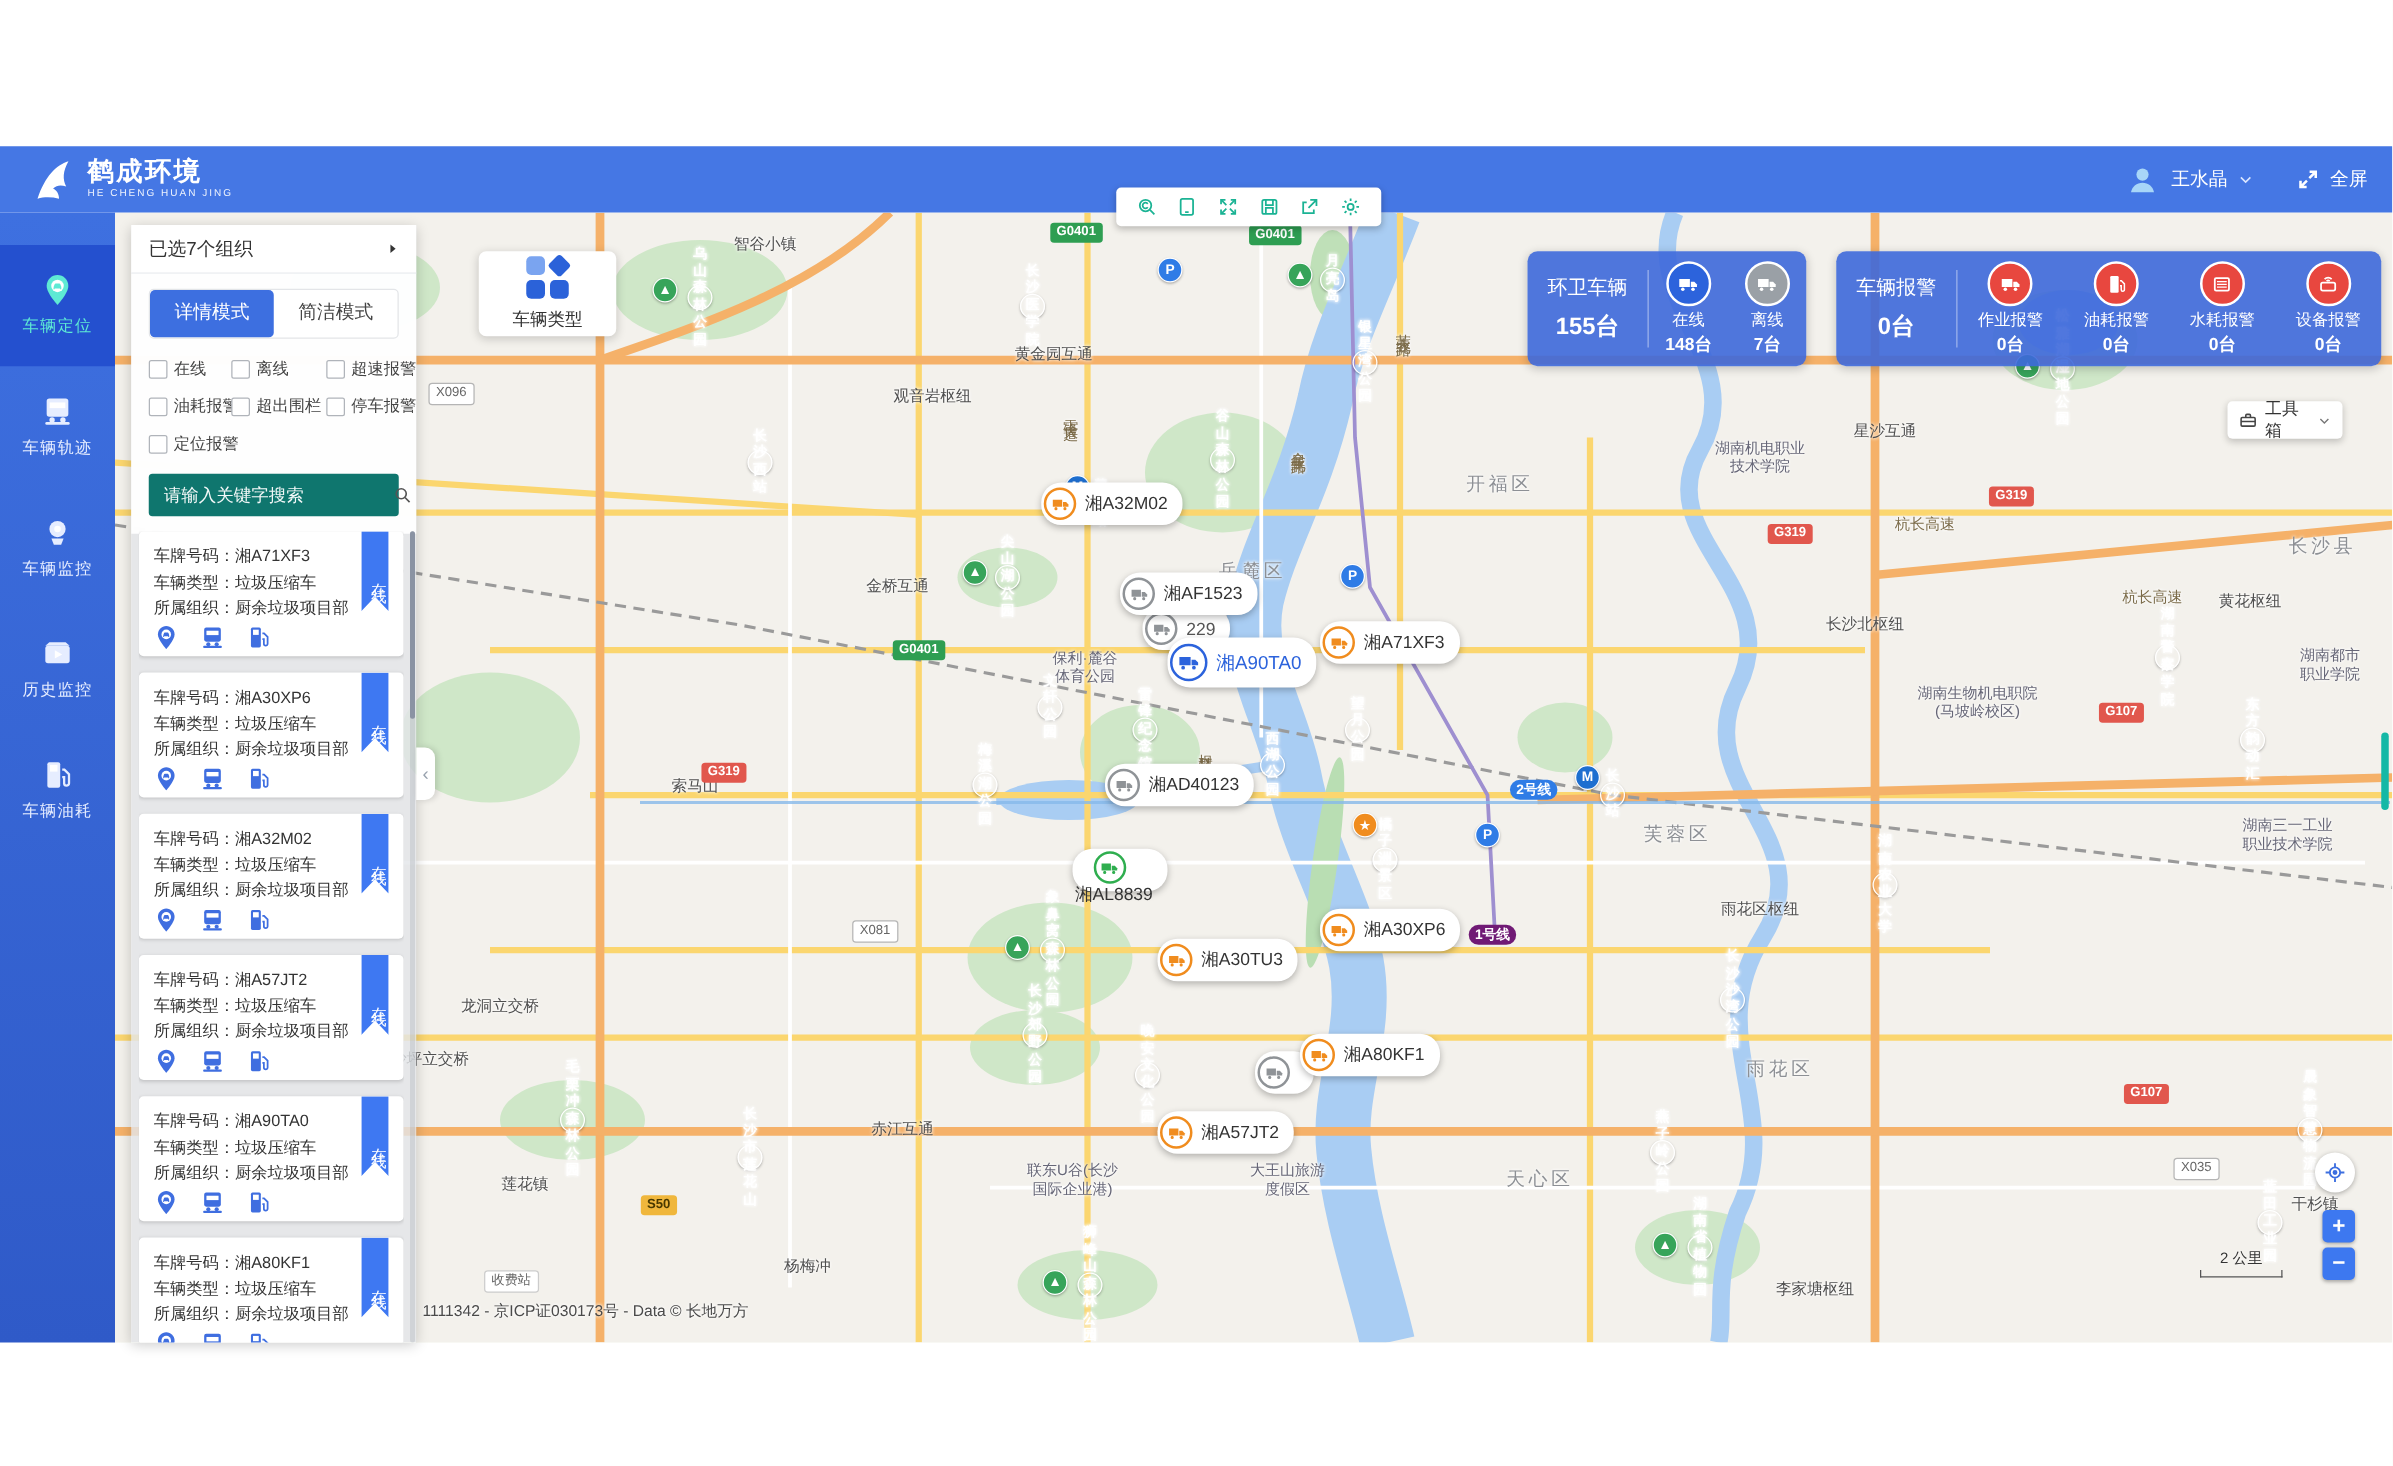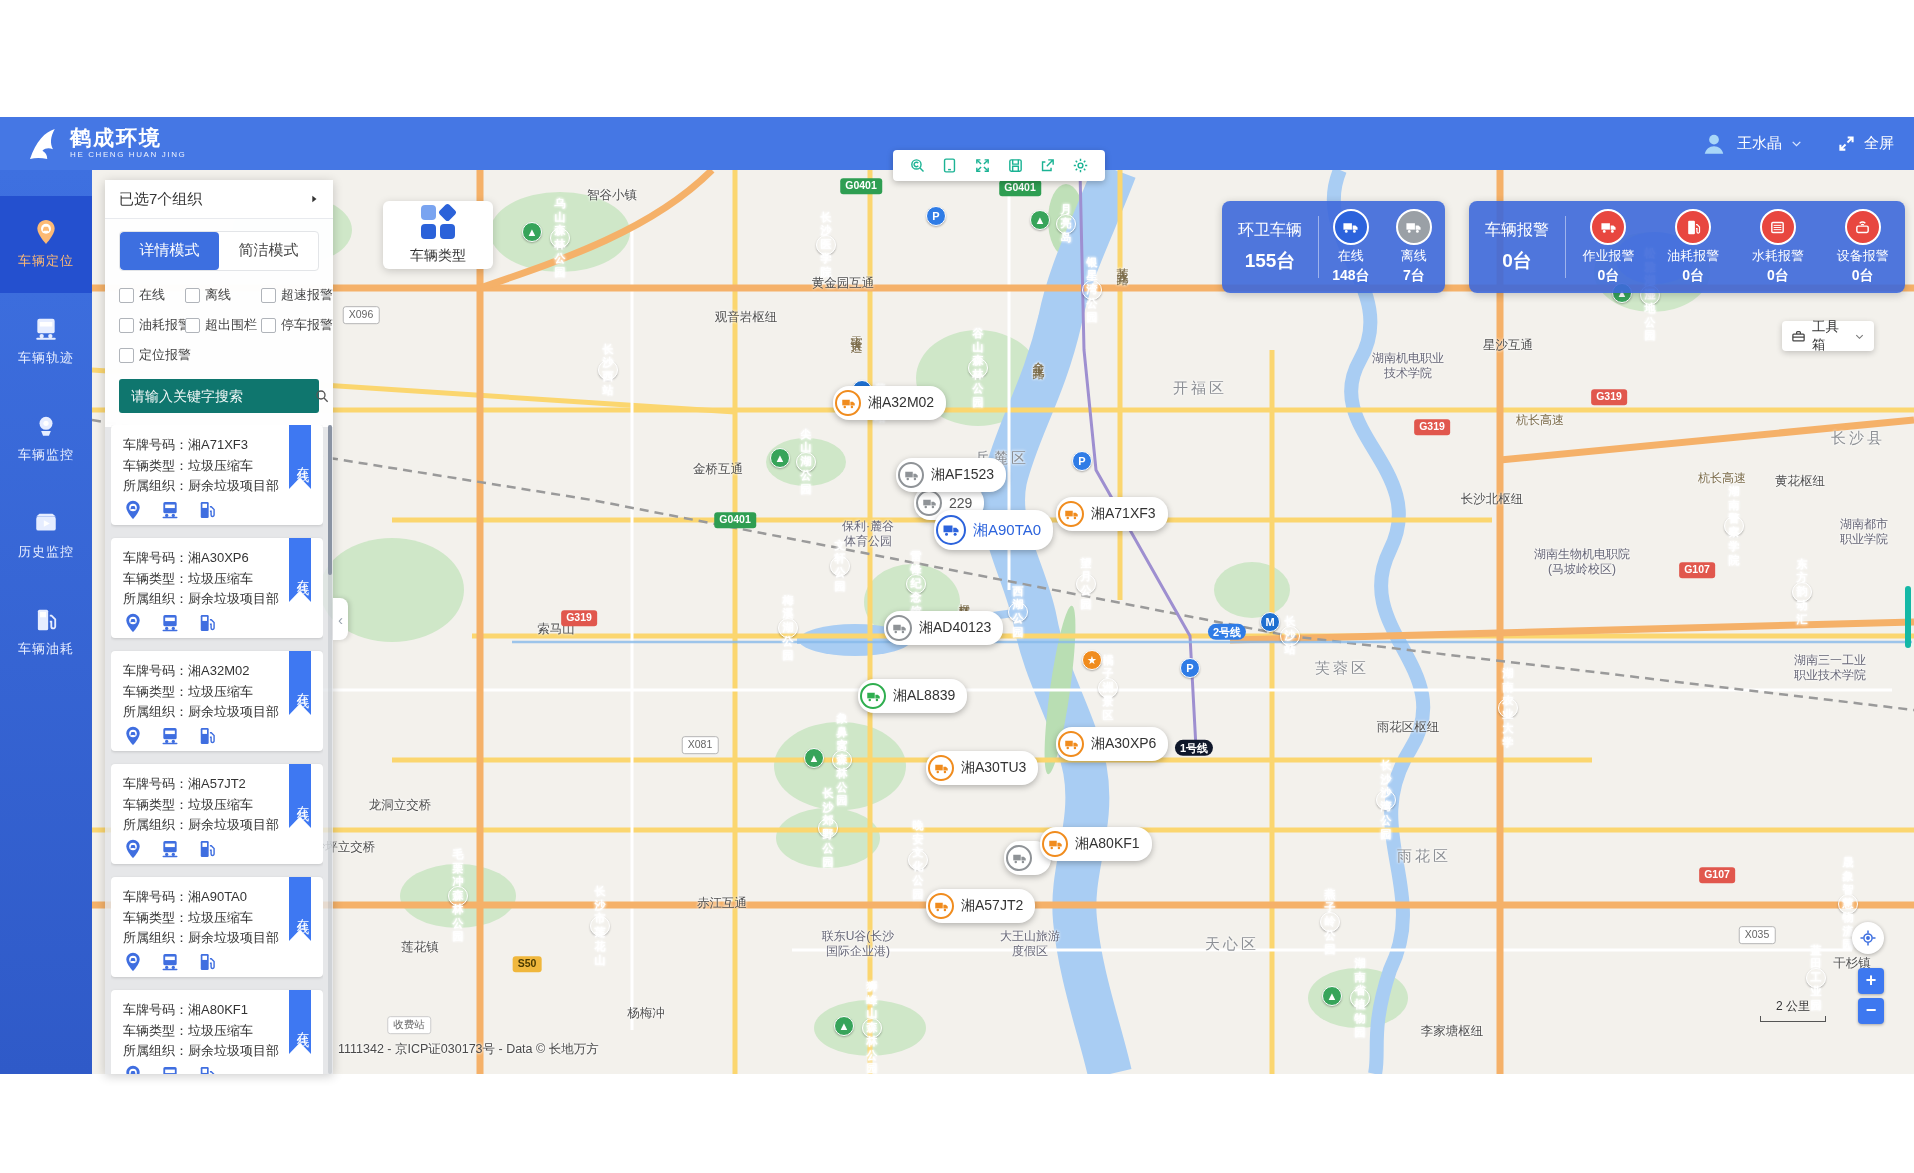--- a/index.html
+++ b/index.html
@@ -28,41 +28,41 @@
   .fs-ic{width:19px;height:19px;color:#fff}
   .fs-ic svg{width:19px;height:19px}
   .fs-lb{font-size:15px}
 
   
   .rail{position:absolute;left:0;top:170px;width:92px;height:904px;z-index:55;
         background:linear-gradient(180deg,#3e70e0,#2f5ac8)}
   .rail-items{padding-top:26px}
   .rail-item{height:97px;display:flex;flex-direction:column;align-items:center;justify-content:center;
              gap:7px;color:#e6edff;cursor:pointer}
-  .rail-item.active{background:#2450cf;color:#fdba74}
+  .rail-item.active{background:#2450cf;color:#5eead4}
   .rail-ic svg{width:26px;height:26px}
   .rail-label{font-size:13px;letter-spacing:1px}
 
   
   .map{position:absolute;left:92px;top:170px;width:1822px;height:904px;overflow:hidden;background:#f3f1ec;z-index:1}
   .place{position:absolute;transform:translate(-50%,-50%);font-size:12.5px;color:#595959;
          white-space:pre-line;text-align:center;line-height:1.25;z-index:3;text-shadow:0 0 3px #fff,0 0 3px #fff}
   .place.district{font-size:15px;letter-spacing:3px;color:#8d9095}
   .place.small{font-size:12px;color:#667}
   .place.town{color:#4f4f4f}
   .place.road{color:#7b6b49;font-size:12px}
   .place.road-v{writing-mode:vertical-rl;color:#7b6b49;font-size:12px;letter-spacing:2px}
   .badge{position:absolute;transform:translate(-50%,-50%);font-size:10.5px;font-weight:700;color:#fff;
          padding:1px 5px;border-radius:3px;z-index:3;line-height:1.3}
   .badge.g-hwy{background:#2e9e52}
   .badge.g-road{background:#e1574d}
   .badge.s-road{background:#f0b73c;color:#4a3a00}
   .badge.x-road{background:#fff;color:#666;border:1px solid #b5b5b5;font-weight:400}
   .badge.line-blue{background:#2f7ce6;font-size:11px;border-radius:8px}
-  .badge.line-red{background:#0f172a;font-size:11px;border-radius:8px}
+  .badge.line-red{background:#701a75;font-size:11px;border-radius:8px}
   .badge.poi-label{background:#fff;color:#666;border:1px solid #ccc;font-weight:400}
   .poi{position:absolute;transform:translate(-50%,-50%);width:18px;height:18px;border-radius:50%;
        color:#fff;font-size:11px;font-weight:700;display:flex;align-items:center;justify-content:center;
        z-index:3;box-shadow:0 1px 2px rgba(0,0,0,.3);border:1.5px solid #fff}
   .poi.p{background:#2f7ce6}
   .poi.metro{background:#1e6fd0}
   .poi.park{background:#37a45a}
   .poi.scenic{background:#f08c1e}
 
   
@@ -416,21 +416,21 @@
               <g fill="currentColor">
                 <path d="M2 6h12v9H2z"></path>
                 <path d="M15 9h4l3 3v3h-7z"></path>
                 <circle cx="6" cy="17.5" r="2"></circle>
                 <circle cx="17.5" cy="17.5" r="2"></circle>
               </g>
             </svg>
           </span>
           <span class="mk-label">湘AD40123</span>
         </div>
-        <div class="mk c-green" style="left: 766px; top: 509px;">
+        <div class="mk c-green" style="left: 766px; top: 509px; flex-direction: column;">
           <span class="mk-ic">
             <svg viewBox="0 0 24 24">
               <g fill="currentColor">
                 <path d="M2 6h12v9H2z"></path>
                 <path d="M15 9h4l3 3v3h-7z"></path>
                 <circle cx="6" cy="17.5" r="2"></circle>
                 <circle cx="17.5" cy="17.5" r="2"></circle>
               </g>
             </svg>
           </span>

